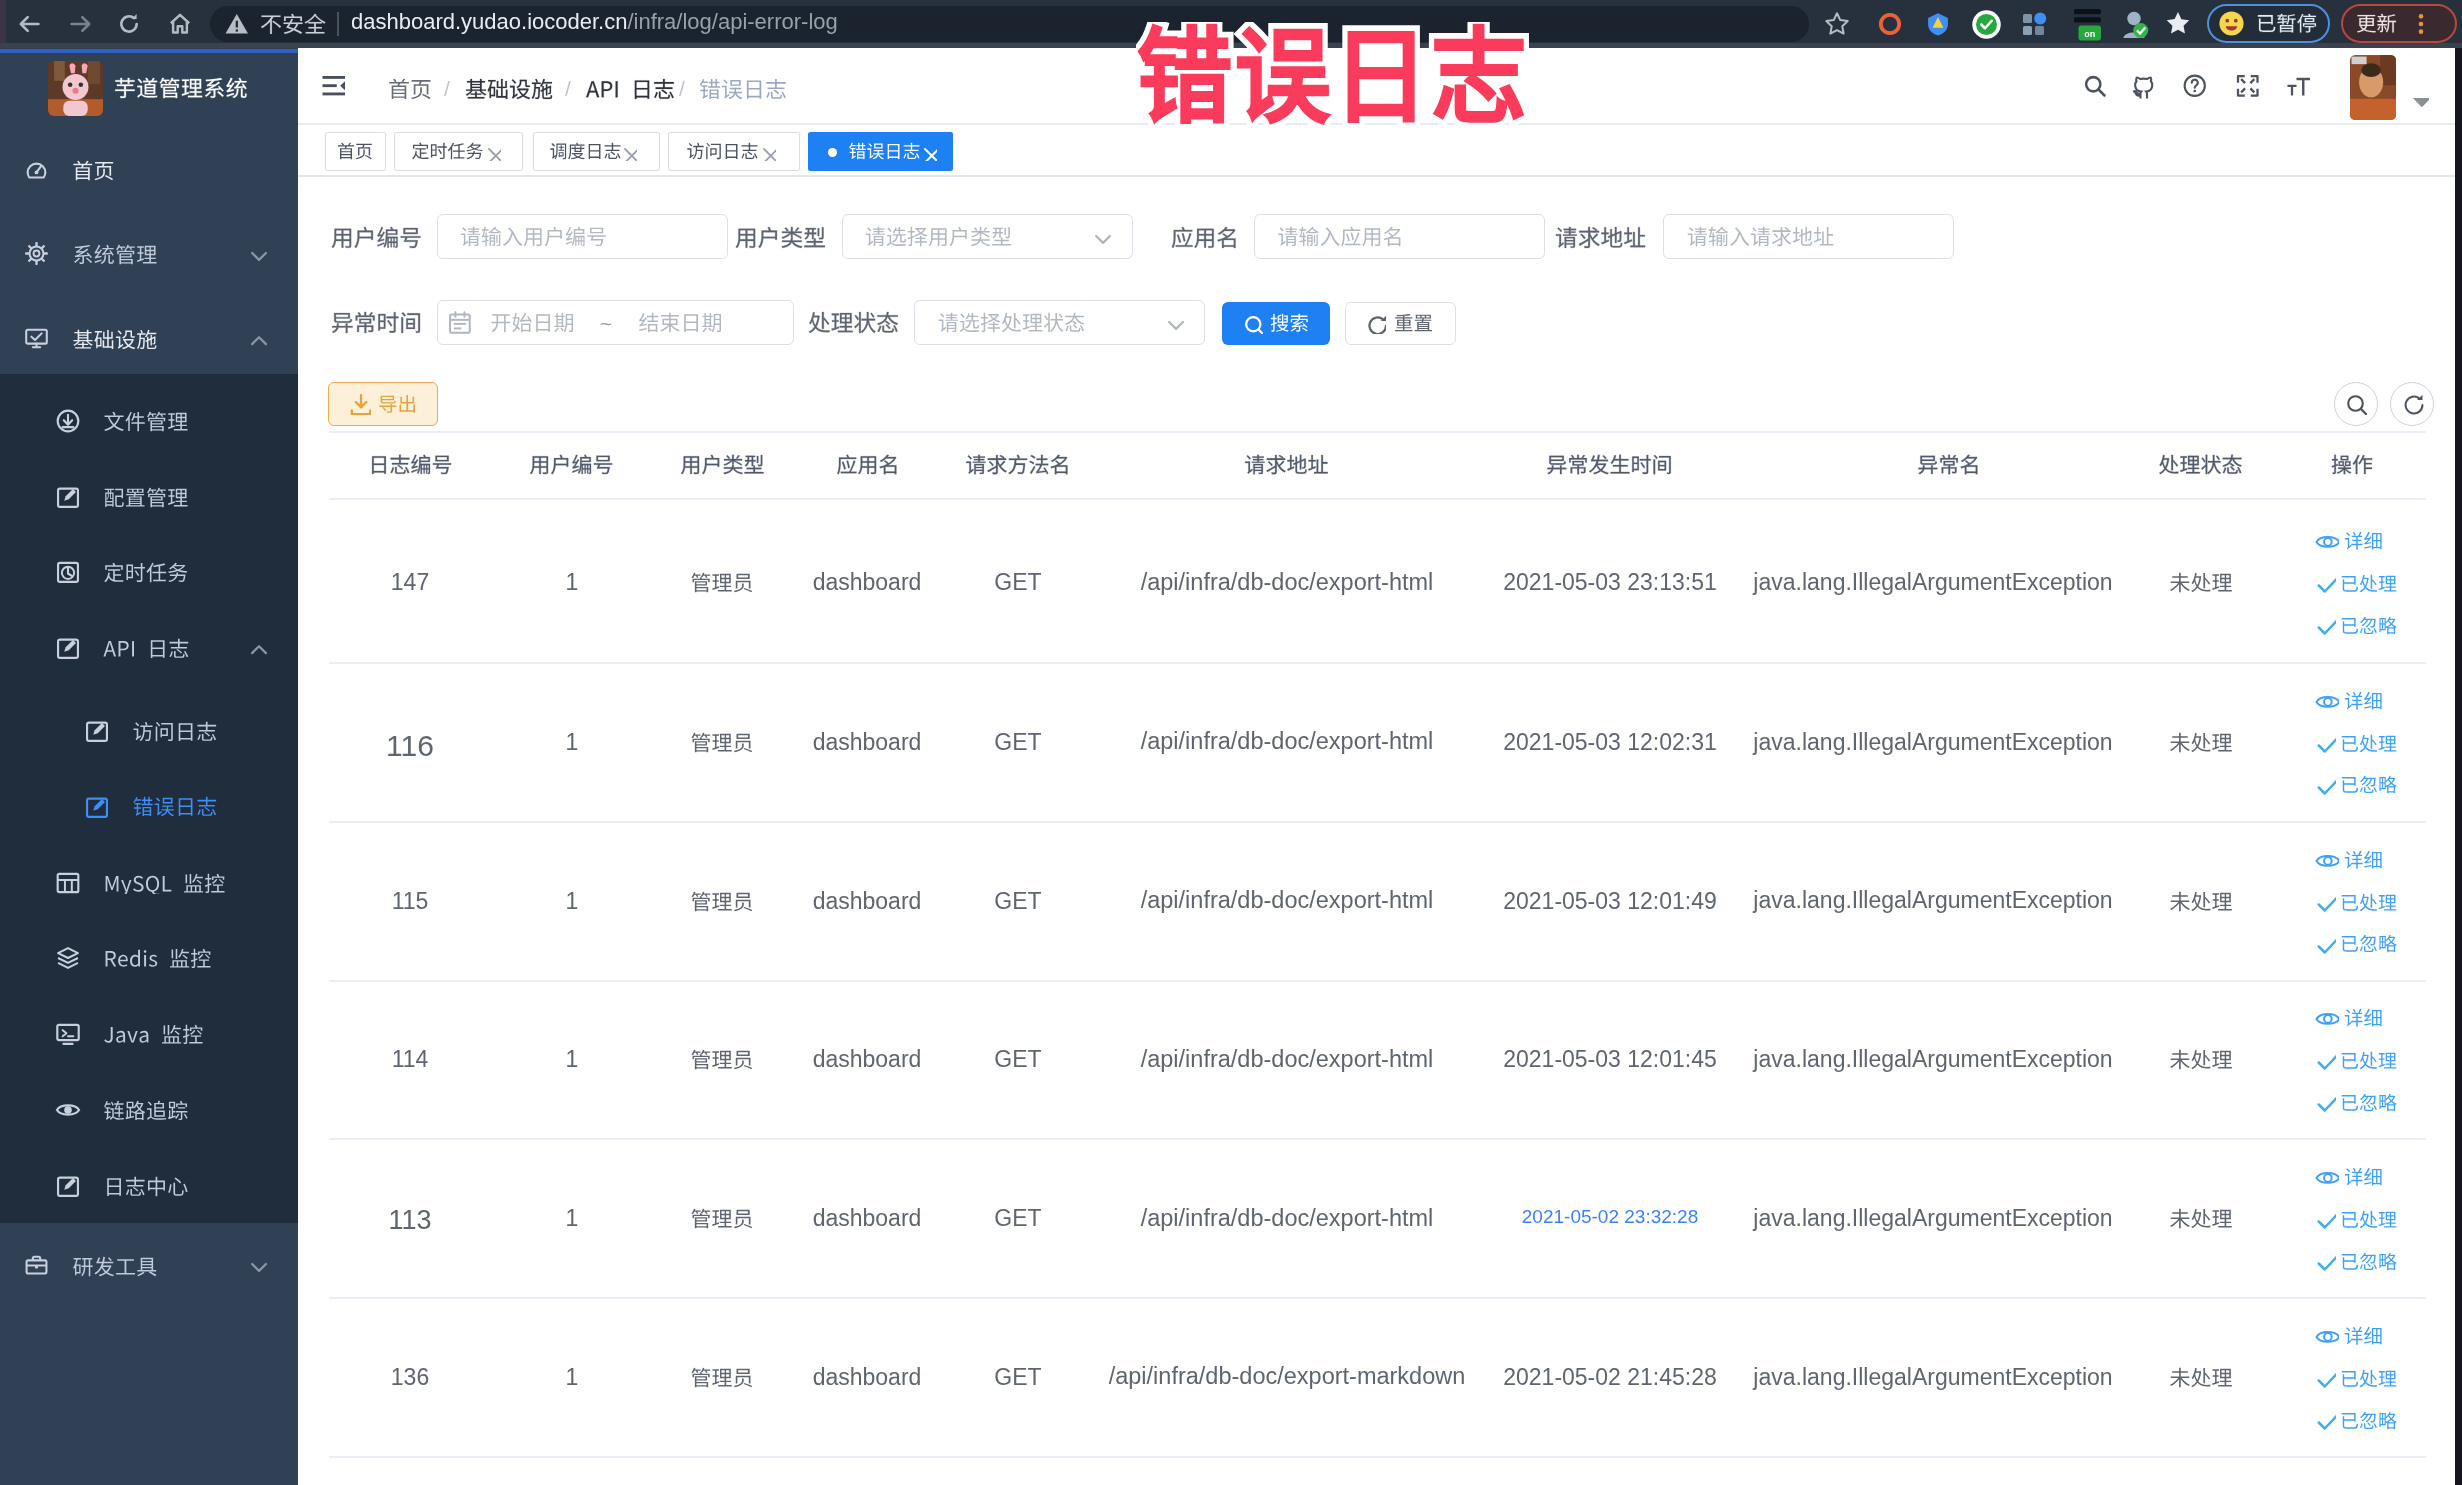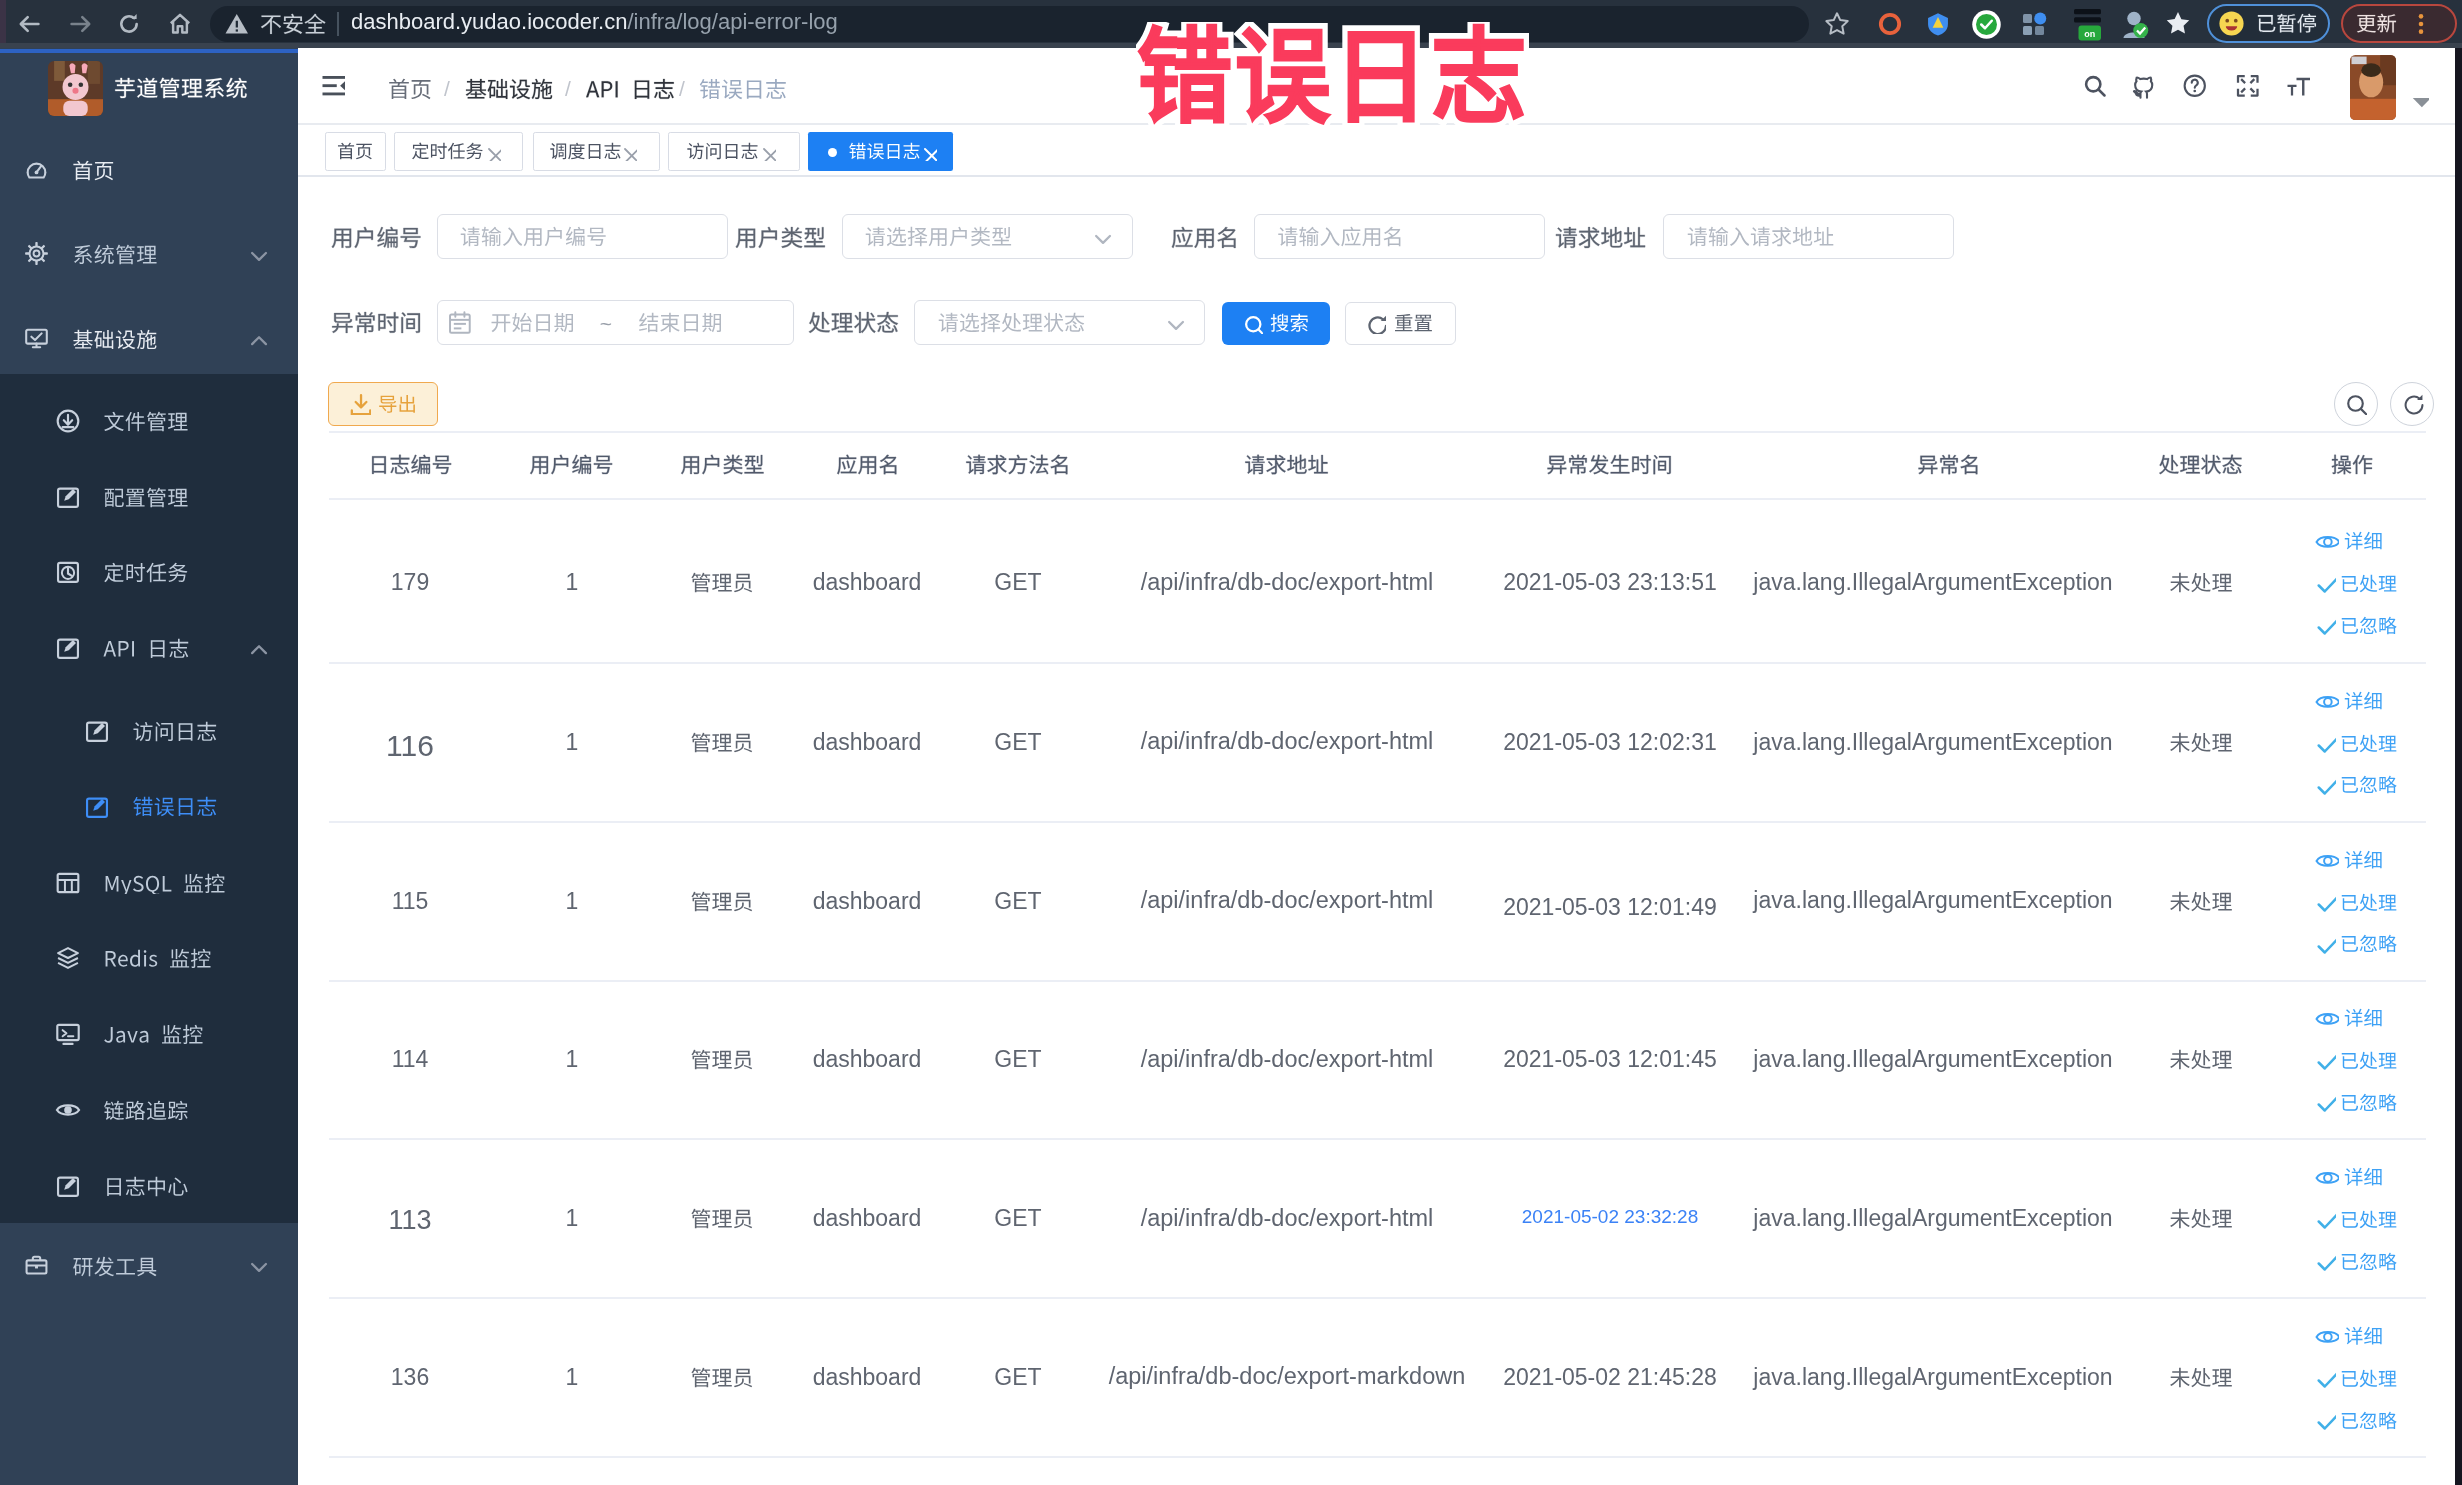--- a/index.html
+++ b/index.html
@@ -851,21 +851,21 @@
         <use href="#u6001" x="3006"></use>
       </svg>
     </div>
 <div style="position:absolute;left:2331px;top:454px;width:42px;height:21px">
       <svg width="42" height="21" viewBox="0 -880 2004 1000" fill="#525b6c" stroke="#525b6c" stroke-width="13">
         <use href="#u64cd" x="0"></use>
         <use href="#u4f5c" x="1002"></use>
       </svg>
     </div>
 <div style="position:absolute;left:329px;top:498px;width:2097px;height:1.5px;background:#ebeef5;"></div>
-<div style="position:absolute;left:410px;transform:translateX(-50%);top:571px;font-family:'Liberation Sans',sans-serif;font-size:23px;font-weight:400;color:#5f6570;white-space:nowrap;line-height:1;">179</div>
+<div style="position:absolute;left:410px;transform:translateX(-50%);top:571px;font-family:'Liberation Sans',sans-serif;font-size:23px;font-weight:400;color:#5f6570;white-space:nowrap;line-height:1;">147</div>
 <div style="position:absolute;left:572px;transform:translateX(-50%);top:571px;font-family:'Liberation Sans',sans-serif;font-size:23px;font-weight:400;color:#5f6570;white-space:nowrap;line-height:1;">1</div>
 <div style="position:absolute;left:690px;top:572px;width:64px;height:21px">
       <svg width="64" height="21" viewBox="0 -880 3006 1000" fill="#5f6570">
         <use href="#u7ba1" x="0"></use>
         <use href="#u7406" x="1002"></use>
         <use href="#u5458" x="2004"></use>
       </svg>
     </div>
 <div style="position:absolute;left:867px;transform:translateX(-50%);top:571px;font-family:'Liberation Sans',sans-serif;font-size:23px;font-weight:400;color:#5f6570;white-space:nowrap;line-height:1;">dashboard</div>
 <div style="position:absolute;left:1018px;transform:translateX(-50%);top:571px;font-family:'Liberation Sans',sans-serif;font-size:23px;font-weight:400;color:#5f6570;white-space:nowrap;line-height:1;">GET</div>
@@ -967,21 +967,21 @@
 <div style="position:absolute;left:690px;top:891px;width:64px;height:21px">
       <svg width="64" height="21" viewBox="0 -880 3006 1000" fill="#5f6570">
         <use href="#u7ba1" x="0"></use>
         <use href="#u7406" x="1002"></use>
         <use href="#u5458" x="2004"></use>
       </svg>
     </div>
 <div style="position:absolute;left:867px;transform:translateX(-50%);top:890px;font-family:'Liberation Sans',sans-serif;font-size:23px;font-weight:400;color:#5f6570;white-space:nowrap;line-height:1;">dashboard</div>
 <div style="position:absolute;left:1018px;transform:translateX(-50%);top:890px;font-family:'Liberation Sans',sans-serif;font-size:23px;font-weight:400;color:#5f6570;white-space:nowrap;line-height:1;">GET</div>
 <div style="position:absolute;left:1287px;transform:translateX(-50%);top:889px;font-family:'Liberation Sans',sans-serif;font-size:23.5px;font-weight:400;color:#5f6570;white-space:nowrap;line-height:1;">/api/infra/db-doc/export-html</div>
-<div style="position:absolute;left:1610px;transform:translateX(-50%);top:890px;font-family:'Liberation Sans',sans-serif;font-size:23px;font-weight:400;color:#5f6570;white-space:nowrap;line-height:1;margin-top:6px;">2021-05-03 12:01:49</div>
+<div style="position:absolute;left:1610px;transform:translateX(-50%);top:890px;font-family:'Liberation Sans',sans-serif;font-size:23px;font-weight:400;color:#5f6570;white-space:nowrap;line-height:1;">2021-05-03 12:01:49</div>
 <div style="position:absolute;left:1933px;transform:translateX(-50%);top:889px;font-family:'Liberation Sans',sans-serif;font-size:23px;font-weight:400;color:#5f6570;white-space:nowrap;line-height:1;">java.lang.IllegalArgumentException</div>
 <div style="position:absolute;left:2169px;top:891px;width:64px;height:21px">
       <svg width="64" height="21" viewBox="0 -880 3006 1000" fill="#5f6570">
         <use href="#u672a" x="0"></use>
         <use href="#u5904" x="1002"></use>
         <use href="#u7406" x="2004"></use>
       </svg>
     </div>
 <svg style="position:absolute;left:2315px;top:848px" width="23.5" height="23.5" viewBox="0 0 31 31">
       <path d="M2 17 C7 8.5 27 8.5 32 17 C27 25.5 7 25.5 2 17 Z" stroke="#3da1f5" stroke-width="2.6" fill="none"></path>

